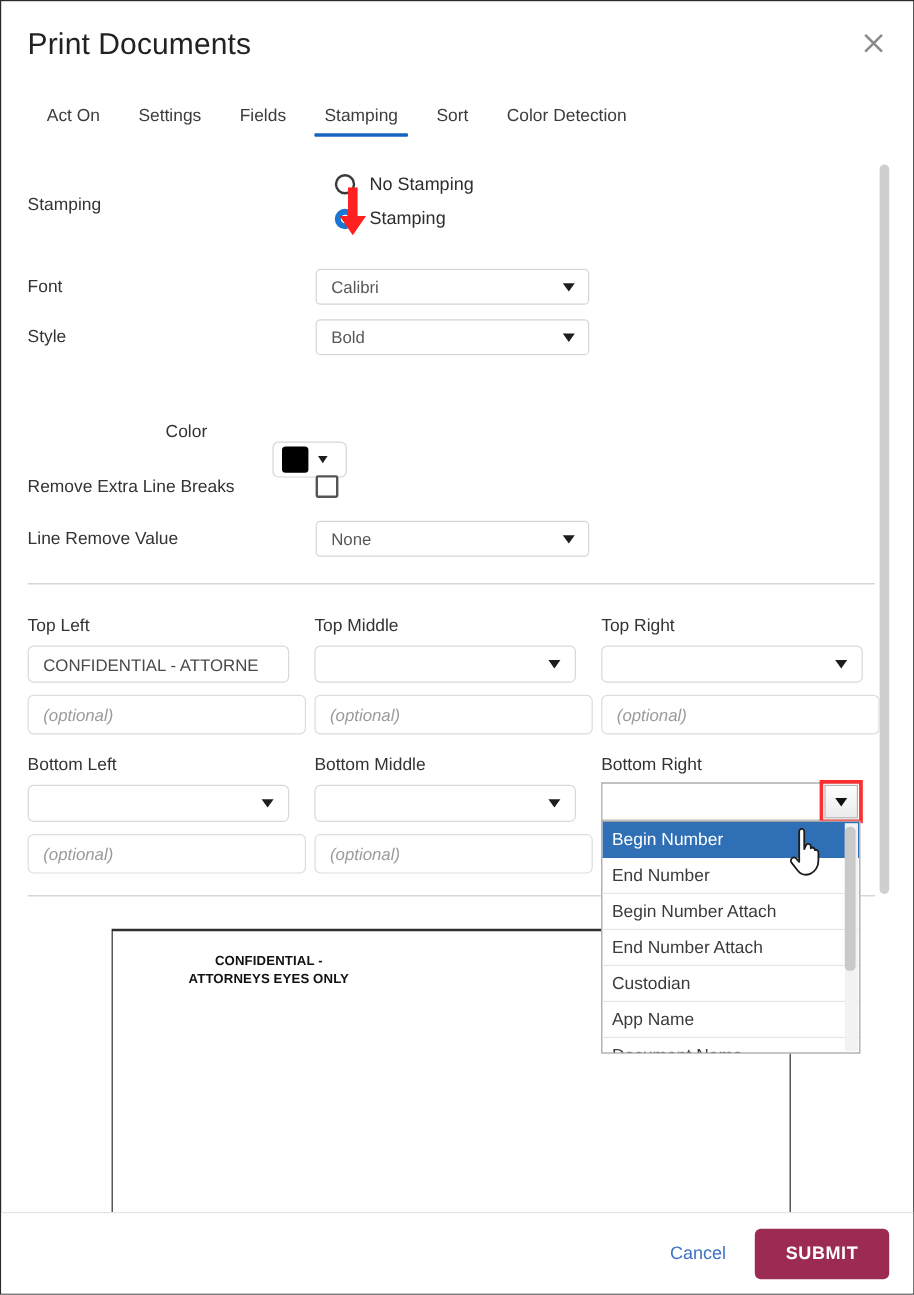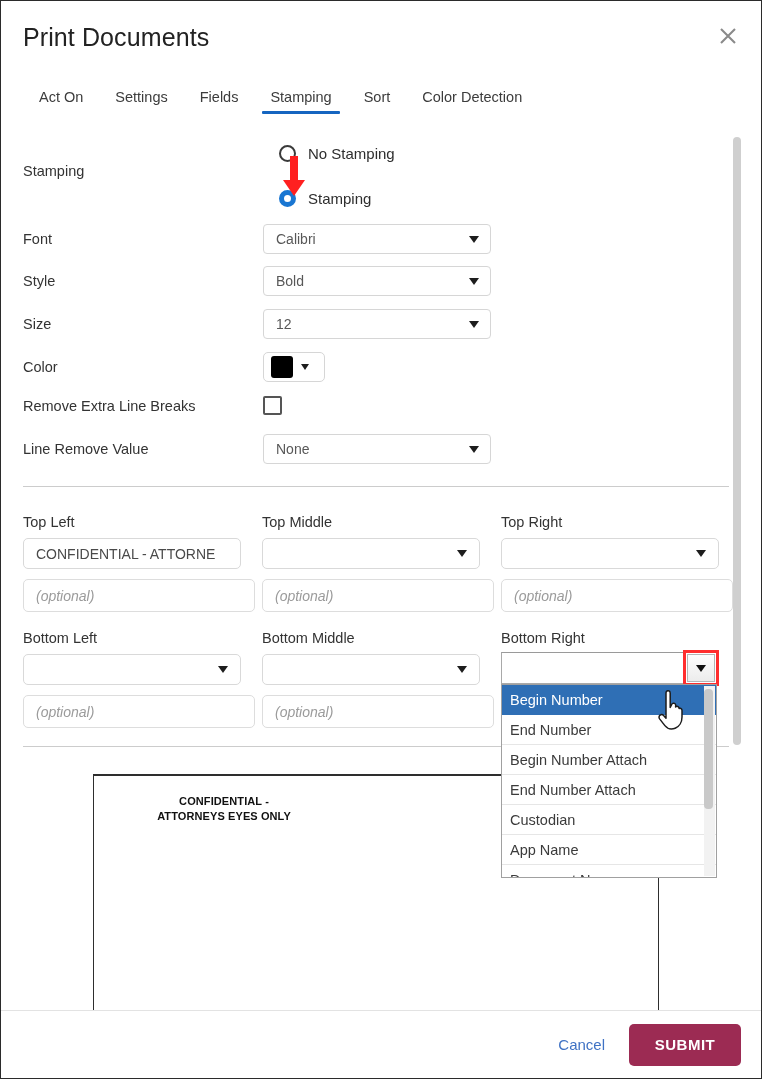--- a/index.html
+++ b/index.html
@@ -133,21 +133,21 @@
     border-right: 5px solid transparent;
     border-top: 7px solid #1d1d1d;
     margin-right: 3px;
   }
 
   
   .radios { position: absolute; left: 278px; }
   .radio-line {
     display: flex;
     align-items: center;
-    margin-bottom: 28px;
+    margin-bottom: 12px;
     cursor: pointer;
   }
   .radio-line:last-child { margin-bottom: 0; }
   .radio {
     width: 17px; height: 17px;
     border-radius: 50%;
     border: 2px solid #3a3a3a;
     background: #fff;
     box-sizing: border-box;
     margin-right: 12px;
@@ -473,31 +473,22 @@
     <div class="row" style="top:137px;">
       <div class="row-label">Style</div>
       <div class="control">
         <div class="select-box">
           <span>Bold</span>
           <span class="caret"></span>
         </div>
       </div>
     </div>
 
-    <div class="row" style="top:180px;">
-      <div class="row-label">Size</div>
-      <div class="control">
-        <div class="select-box">
-          <span>12</span>
-          <span class="caret"></span>
-        </div>
-      </div>
-    </div>
-
-    <div class="row" style="top:223px;">
+
+    <div class="row" style="top:223px;flex-direction:column;">
       <div class="row-label">Color</div>
       <div class="color-control">
         <span class="swatch"></span>
         <span class="small-caret"></span>
       </div>
     </div>
 
     <div class="row" style="top:267px;">
       <div class="row-label">Remove Extra Line Breaks</div>
       <span class="checkbox"></span>

